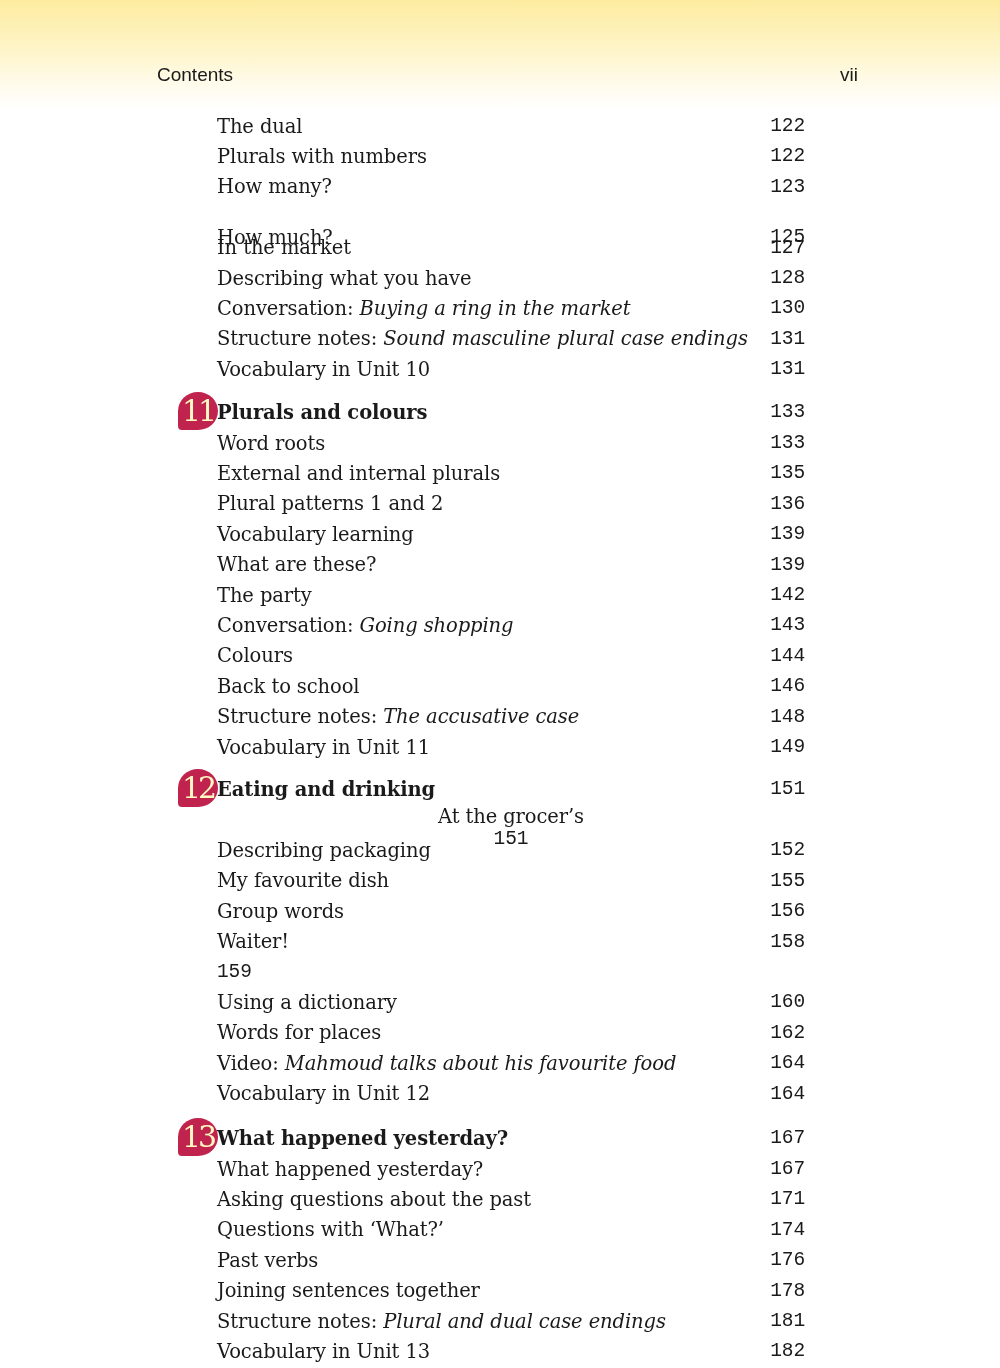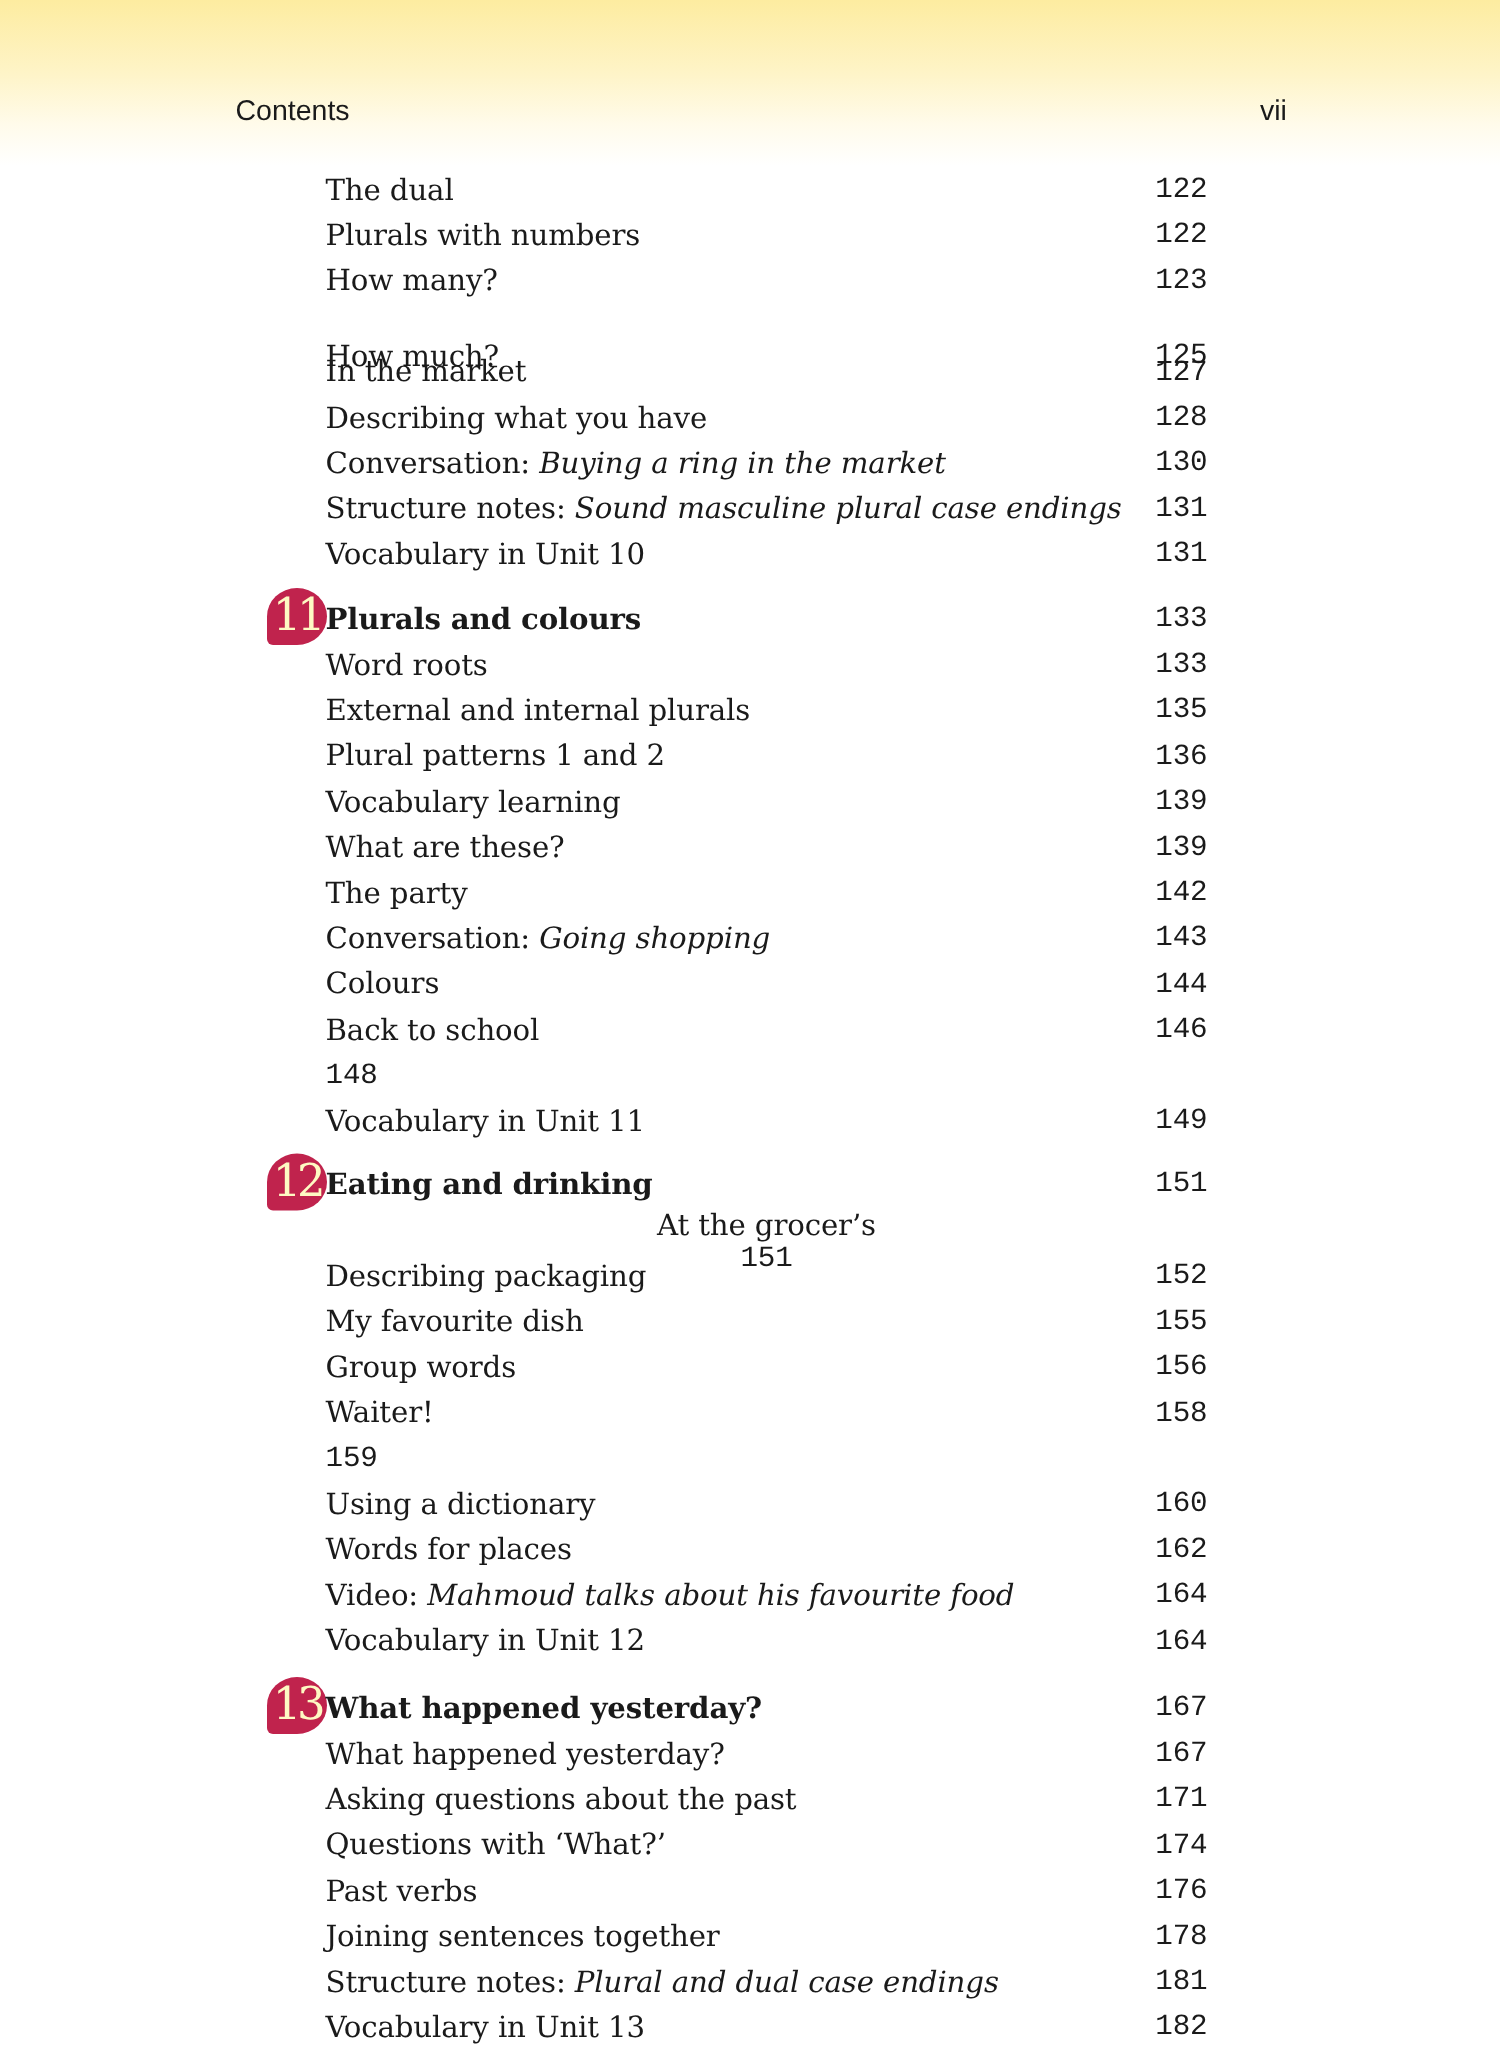--- a/index.html
+++ b/index.html
@@ -118,20 +118,21 @@
     </div>
     <div class="row" style="top: 640.8px;">
       <span class="title"><span>Colours</span></span>
       <span class="page">144</span>
     </div>
     <div class="row" style="top: 671.2px; gap: 32px;">
       <span class="title"><span>Back to school</span></span>
       <span class="page">146</span>
     </div>
     <div class="row" style="top: 701.6px;">
+      <span class="title"><span>Structure notes: </span><i>The accusative case</i></span>
       <span class="page">148</span>
     </div>
     <div class="row" style="top: 732px;">
       <span class="title"><span>Vocabulary in Unit 11</span></span>
       <span class="page">149</span>
     </div>
     <div class="badge" style="top: 769px; background: rgb(192, 35, 77);">12</div>
     <div class="row unit" style="top: 774px;">
       <span class="title">Eating and drinking</span>
       <span class="page">151</span>

